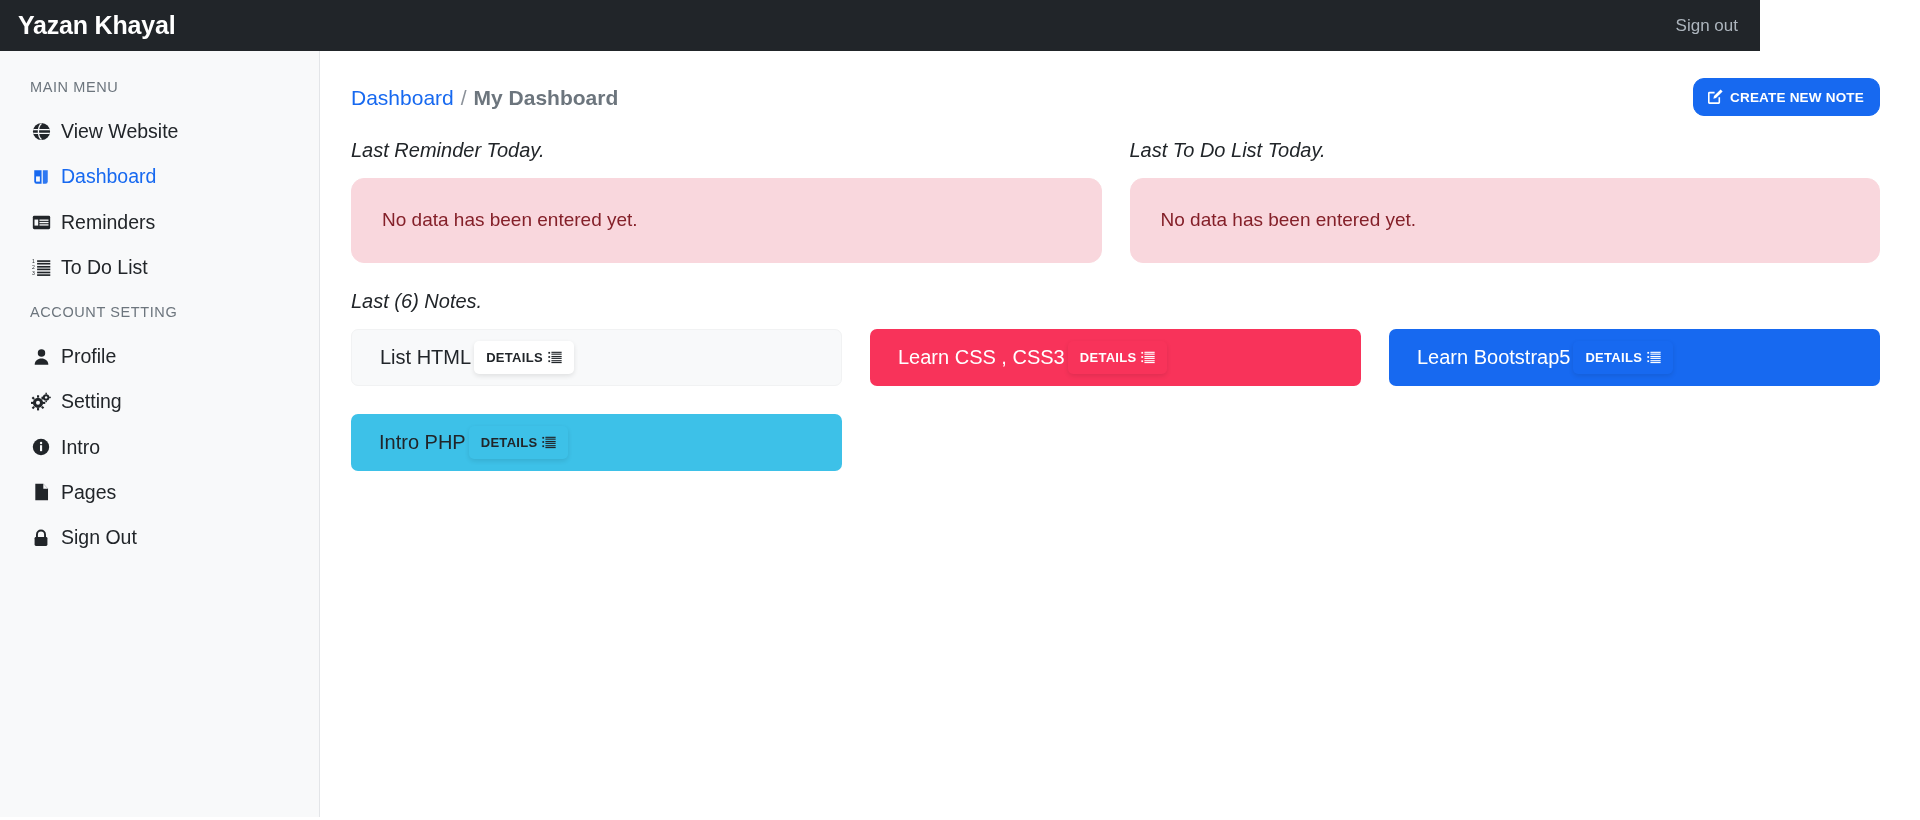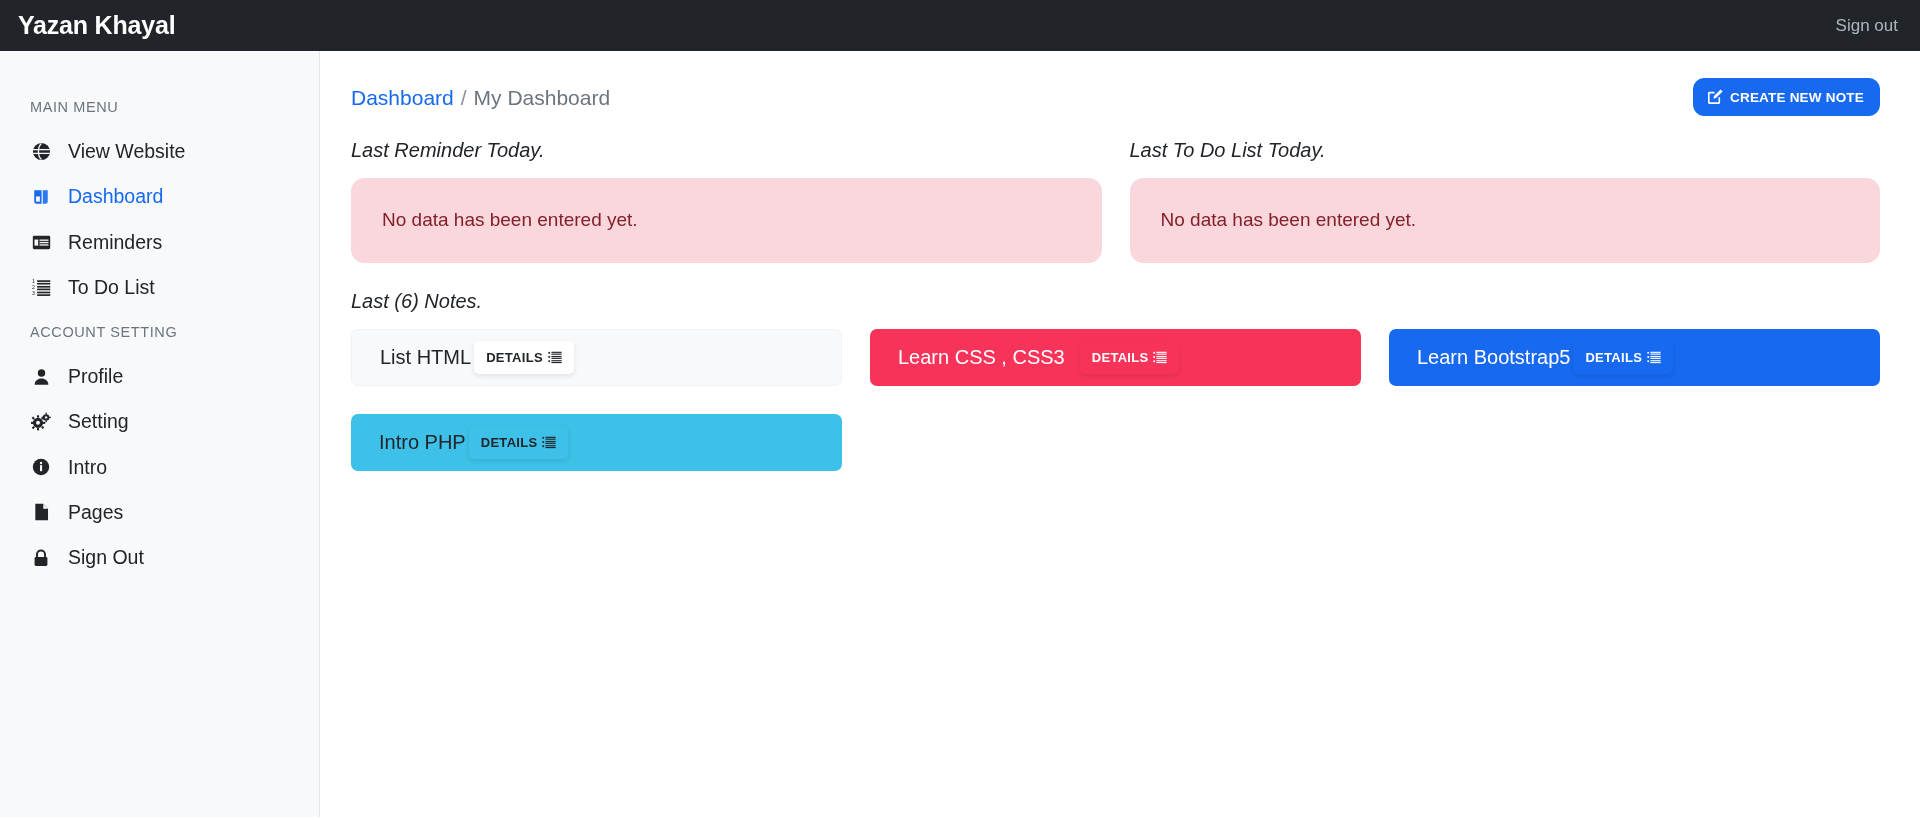--- a/index.html
+++ b/index.html
@@ -10,21 +10,21 @@
     height: 820px;
     overflow: hidden;
     font-family: "Liberation Sans", sans-serif;
     background: #ffffff;
   }
 
   
   .topbar {
     position: absolute;
     top: 0; left: 0;
-    width: 1920px;
+    width: 1760px;
     height: 51px;
     background: #212529;
     display: flex;
     align-items: center;
     justify-content: space-between;
     z-index: 30;
   }
   .brand {
     color: #ffffff;
     font-size: 25px;
@@ -42,37 +42,37 @@
   }
 
   
   .sidebar {
     position: absolute;
     top: 51px; left: 0;
     width: 320px;
     height: 766px;
     background: #f8f9fa;
     border-right: 1px solid #e3e5e8;
-    padding-top: 48px;
+    padding-top: 28px;
     z-index: 20;
   }
   .menu-heading {
     font-size: 14.5px;
     color: #6c757d;
     letter-spacing: 0.6px;
     padding: 0 0 0 30px;
     margin-bottom: 14px;
     font-weight: 400;
     white-space: nowrap;
   }
   .menu-heading.second { margin-top: 14px; }
   .menu-item {
     display: flex;
     align-items: center;
-    gap: 16px;
+    gap: 9px;
     padding: 8px 0 8px 30px;
     color: #212529;
     font-size: 19.5px;
     text-decoration: none;
     line-height: 1.5;
     white-space: nowrap;
     cursor: pointer;
   }
   .menu-item.active { color: #1769f0; }
   .menu-item .mi-icon {
@@ -106,21 +106,21 @@
     color: #6c757d;
     white-space: nowrap;
     padding-top: 6px;
   }
   .breadcrumb .crumb-link {
     color: #1769f0;
     text-decoration: none;
     cursor: pointer;
   }
   .breadcrumb .crumb-sep { color: #8b9199; padding: 0 7px; }
-  .breadcrumb .crumb-current { color: #6c757d; }
+  .breadcrumb .crumb-current { color: #6c757d; font-weight: bold; }
 
   .btn-create {
     background: #1769f0;
     border: 1px solid #1769f0;
     border-radius: 11px;
     color: #ffffff;
     font-size: 13.5px;
     font-weight: 700;
     letter-spacing: 0.2px;
     padding: 10px 15px 10px 13px;
@@ -180,21 +180,21 @@
     align-items: center;
     padding-left: 28px;
     position: relative;
     overflow: visible;
   }
   .note-card.light {
     background: #f8f9fa;
     color: #212529;
     border: 1px solid #f1f2f3;
   }
-  .note-card.danger { background: #f8335a; color: #ffffff; gap: 12px; }
+  .note-card.danger { background: #f8335a; color: #ffffff; }
   .note-card.primary { background: #1769f0; color: #ffffff; }
   .note-card.info { background: #3dc1e8; color: #212529; }
 
   .note-title {
     font-size: 20px;
     line-height: 1;
     white-space: nowrap;
     font-weight: 400;
   }
   .btn-details {

